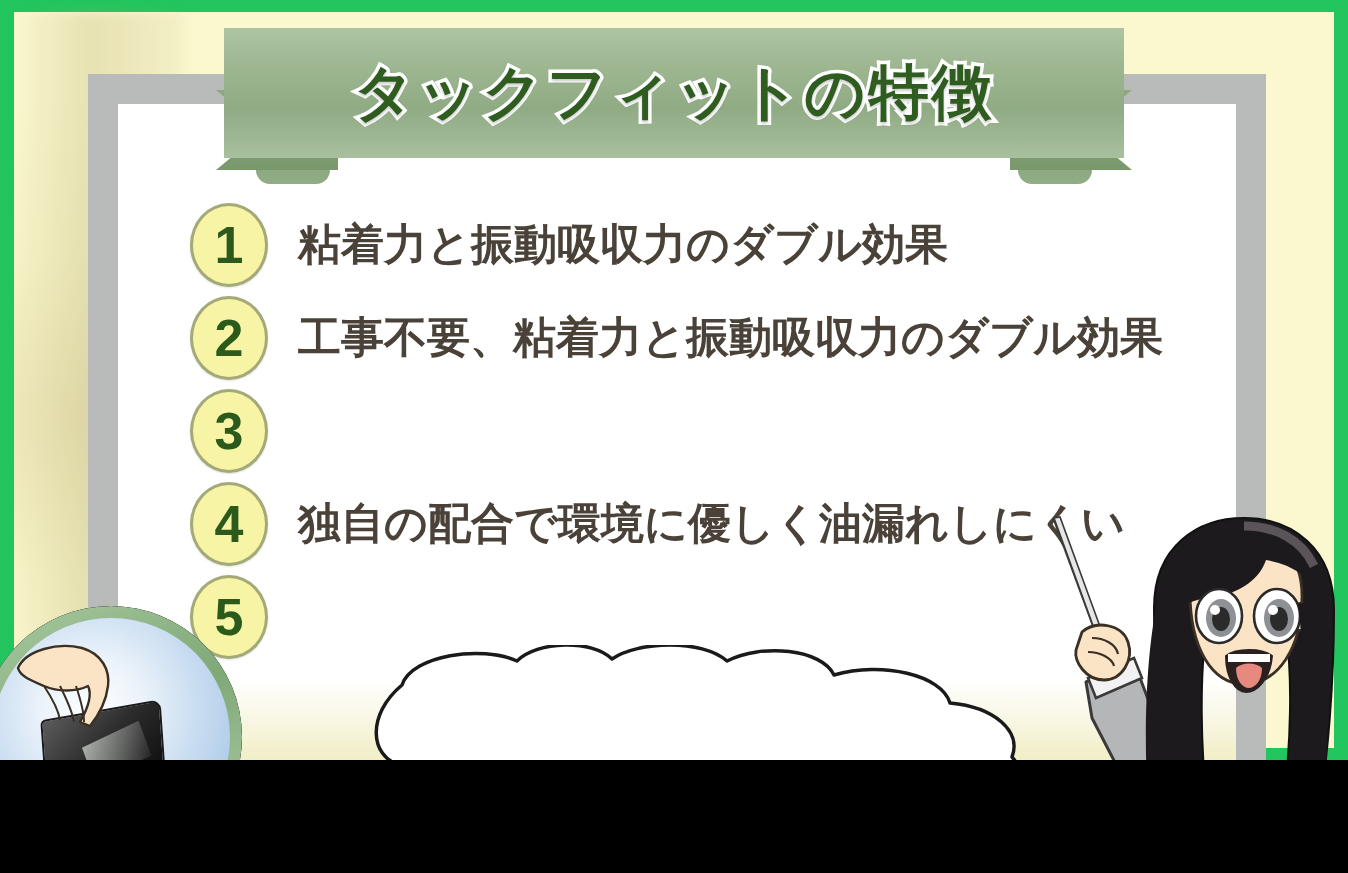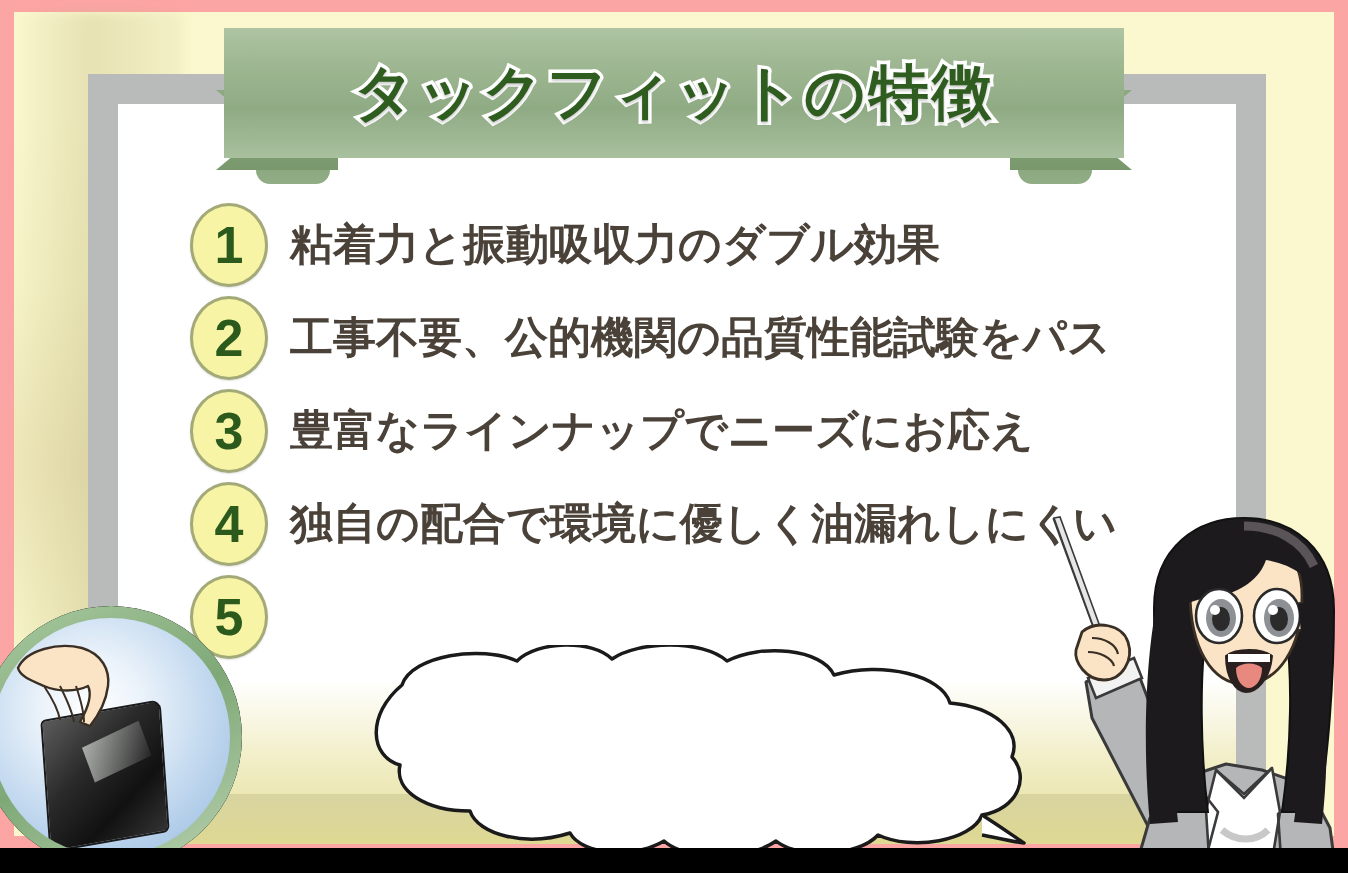--- a/index.html
+++ b/index.html
@@ -1,20 +1,20 @@
 <!DOCTYPE html>
 <html><head>
 <meta charset="utf-8">
 <style>
   html,body{margin:0;padding:0;background:#000;}
   body{font-family:"Liberation Sans","DejaVu Sans",sans-serif;}
 
   #stage{
-    position:relative;width:1348px;height:848px;overflow:hidden;
-    background:#fca5a5;
+    position:relative;width:1348px;height:760px;overflow:hidden;
+    background:#22c55e;
   }
 
   
   .page-bg{
     position:absolute;left:14px;top:12px;right:14px;bottom:12px;
     background:
       radial-gradient(ellipse at 8% 55%, #ece5b8 0%, #f7f4c8 28%, #fbf8cf 55%),
       linear-gradient(180deg,#fbf8cd 0%, #faf7cb 60%, #f3efb9 100%);
     background-color:#fbf8cd;
   }
@@ -93,21 +93,21 @@
     display:flex;align-items:center;height:93px;
   }
   .badge{
     position:relative;flex:0 0 auto;width:72px;height:78px;border-radius:50%;
     background:#f7f4a6;border:3px solid #a3a977;
     display:flex;align-items:center;justify-content:center;
     font-size:52px;font-weight:bold;color:#2b5a1c;line-height:1;
     box-shadow:0 1px 2px rgba(0,0,0,.12);
   }
   .feature-text{
-    margin-left:22px;font-size:43px;font-weight:bold;color:#4a4239;
+    margin-left:30px;font-size:43px;font-weight:bold;color:#4a4239;
     letter-spacing:0px;white-space:nowrap;
     text-shadow:1px 1px 0 rgba(255,255,255,.35);
   }
 
   
   .cloud{position:absolute;left:282px;top:645px;width:790px;height:215px;}
   .cloud svg{position:absolute;left:0;top:0;}
   .cloud-text{
     position:absolute;left:100px;top:48px;width:640px;
     font-size:39px;font-weight:bold;color:#4a3524;line-height:1.32;
@@ -175,26 +175,25 @@
 
   <div class="features">
 
     <div class="feature-row">
       <div class="badge">1</div>
       <div class="feature-text">粘着力と振動吸収力のダブル効果</div>
     </div>
 
     <div class="feature-row">
       <div class="badge">2</div>
-      <div class="feature-text">工事不要、公的機関の品質性能試験をパス</div>
+      <div class="feature-text">工事不要、粘着力と振動吸収力のダブル効果</div>
     </div>
 
     <div class="feature-row">
       <div class="badge">3</div>
-      <div class="feature-text">豊富なラインナップでニーズにお応え</div>
     </div>
 
     <div class="feature-row">
       <div class="badge">4</div>
       <div class="feature-text">独自の配合で環境に優しく油漏れしにくい</div>
     </div>
 
     <div class="feature-row">
       <div class="badge">5</div>
     </div>

